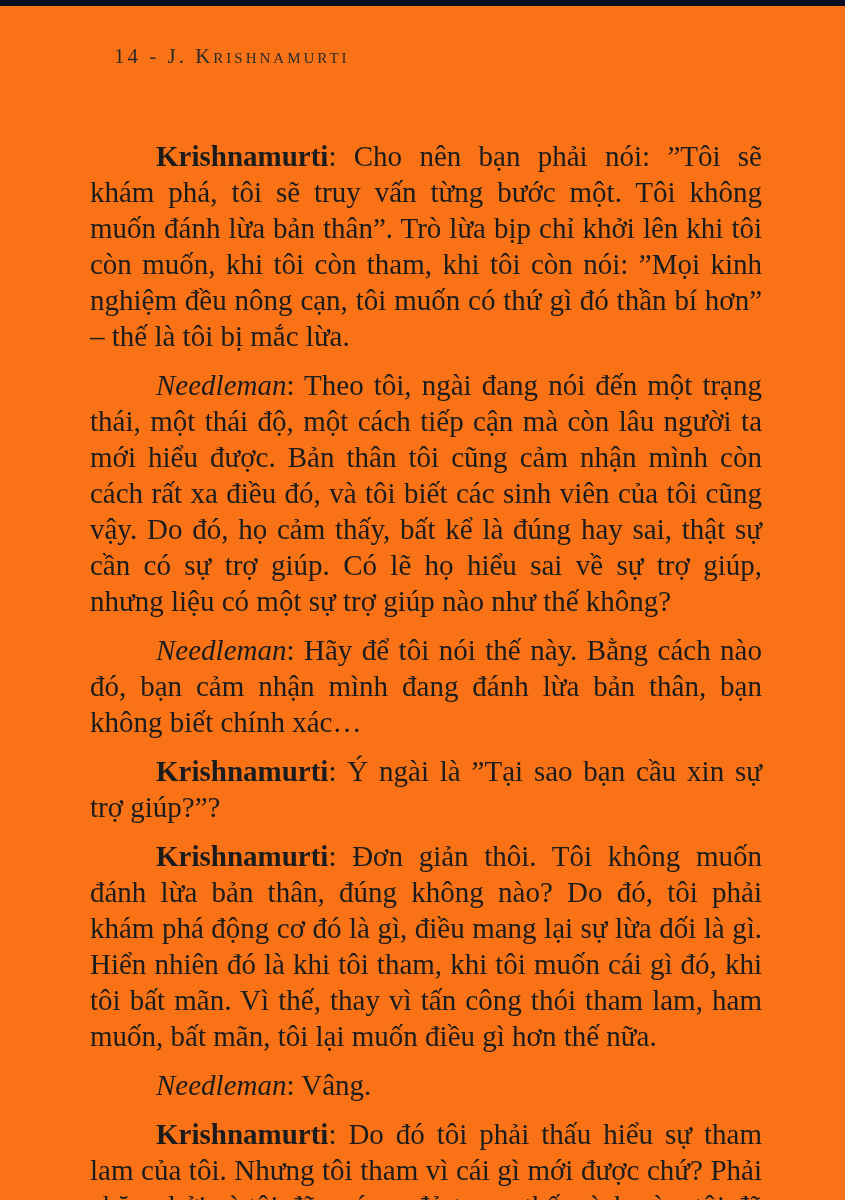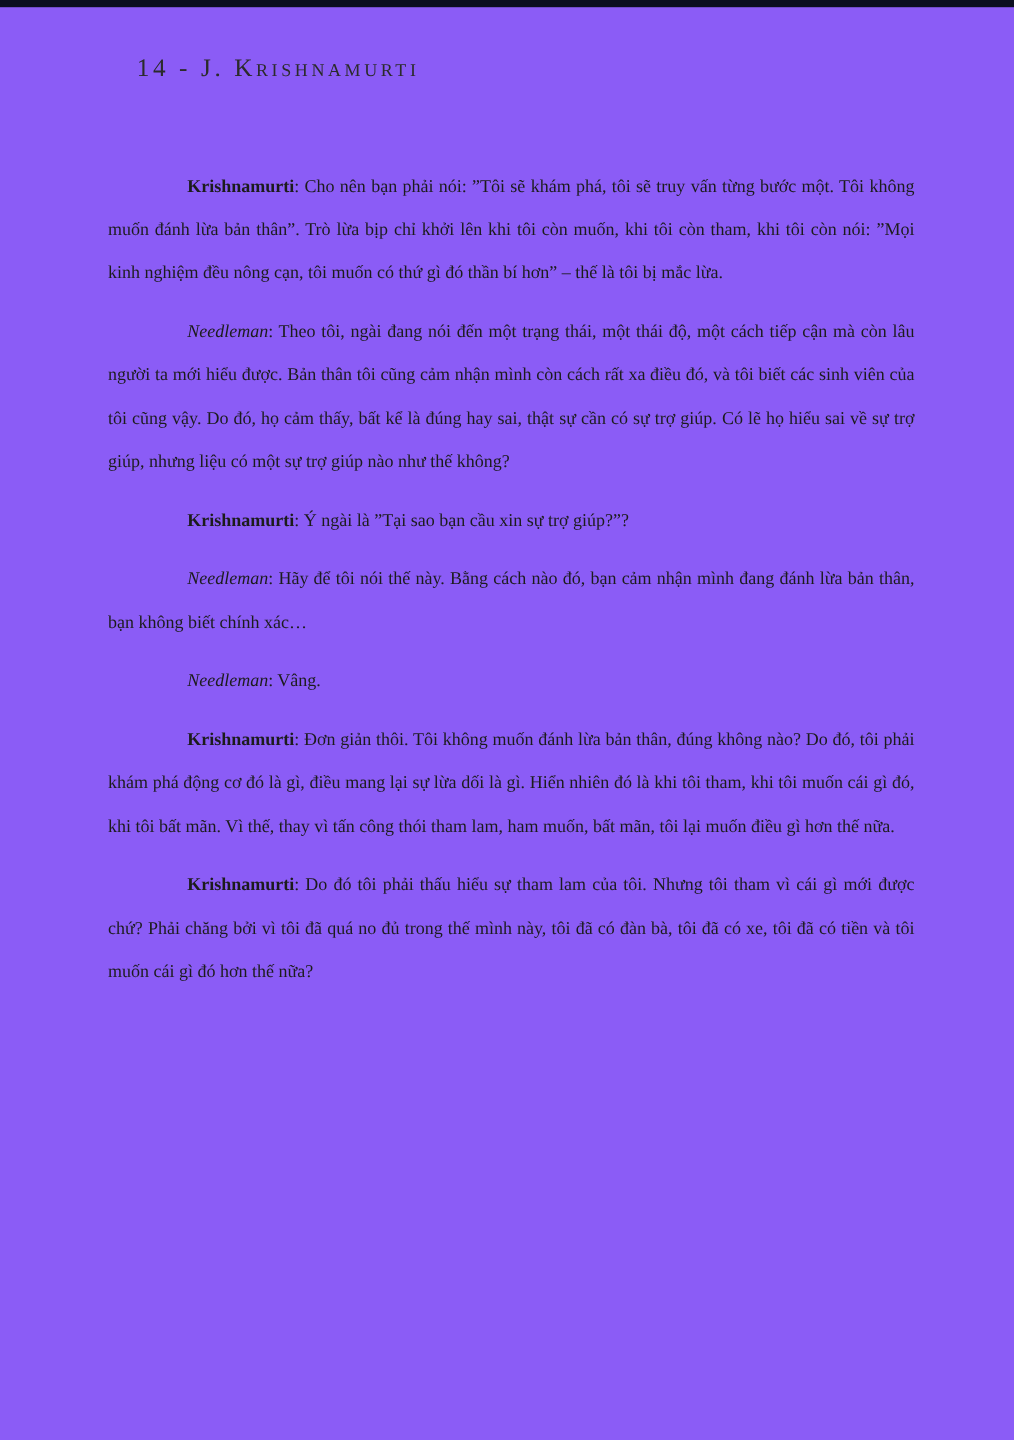--- a/index.html
+++ b/index.html
@@ -28,38 +28,38 @@
     color: #2b2b2b;
   }
   .page-body {
     position: absolute;
     top: 138px;
     left: 90px;
     width: 672px;
   }
   .para {
     margin: 0 0 13px 0;
-    font-size: 15px;
+    font-size: 29px;
     line-height: 36px;
     text-align: justify;
     text-indent: 66px;
   }
   .speaker-bold { font-weight: bold; }
   .speaker-italic { font-style: italic; }
 </style>
 </head>
 <body>
 
-<div class="page" style="background: #8b5cf6; color: rgb(28, 28, 28);">
+<div class="page" style="background: #f97316; color: rgb(28, 28, 28);">
   <div class="top-bar" style="background: rgb(11, 14, 32);"></div>
   <div class="page-header">
     <span>14 - J. Krishnamurti</span>
   </div>
   <div class="page-body" id="dialogue-container">
       <p class="para"><span class="speaker-bold">Krishnamurti</span><span>: Cho nên bạn phải nói: ”Tôi sẽ khám phá, tôi sẽ truy vấn từng bước một. Tôi không muốn đánh lừa bản thân”. Trò lừa bịp chỉ khởi lên khi tôi còn muốn, khi tôi còn tham, khi tôi còn nói: ”Mọi kinh nghiệm đều nông cạn, tôi muốn có thứ gì đó thần bí hơn” – thế là tôi bị mắc lừa.</span></p>
       <p class="para"><span class="speaker-italic">Needleman</span><span>: Theo tôi, ngài đang nói đến một trạng thái, một thái độ, một cách tiếp cận mà còn lâu người ta mới hiểu được. Bản thân tôi cũng cảm nhận mình còn cách rất xa điều đó, và tôi biết các sinh viên của tôi cũng vậy. Do đó, họ cảm thấy, bất kể là đúng hay sai, thật sự cần có sự trợ giúp. Có lẽ họ hiểu sai về sự trợ giúp, nhưng liệu có một sự trợ giúp nào như thế không?</span></p>
+      <p class="para"><span class="speaker-italic">Needleman</span><span>: Hãy để tôi nói thế này. Bằng cách nào đó, bạn cảm nhận mình đang đánh lừa bản thân, bạn không biết chính xác…</span></p>
       <p class="para"><span class="speaker-bold">Krishnamurti</span><span>:  Ý ngài là ”Tại sao bạn cầu xin sự trợ giúp?”?</span></p>
-      <p class="para"><span class="speaker-italic">Needleman</span><span>: Hãy để tôi nói thế này. Bằng cách nào đó, bạn cảm nhận mình đang đánh lừa bản thân, bạn không biết chính xác…</span></p>
+      <p class="para"><span class="speaker-bold">Krishnamurti</span><span>: Đơn giản thôi. Tôi không muốn đánh lừa bản thân, đúng không nào? Do đó, tôi phải khám phá động cơ đó là gì, điều mang lại sự lừa dối là gì. Hiển nhiên đó là khi tôi tham, khi tôi muốn cái gì đó, khi tôi bất mãn. Vì thế, thay vì tấn công thói tham lam, ham muốn, bất mãn, tôi lại muốn điều gì hơn thế nữa.</span></p>
       <p class="para"><span class="speaker-italic">Needleman</span><span>: Vâng.</span></p>
-      <p class="para"><span class="speaker-bold">Krishnamurti</span><span>: Đơn giản thôi. Tôi không muốn đánh lừa bản thân, đúng không nào? Do đó, tôi phải khám phá động cơ đó là gì, điều mang lại sự lừa dối là gì. Hiển nhiên đó là khi tôi tham, khi tôi muốn cái gì đó, khi tôi bất mãn. Vì thế, thay vì tấn công thói tham lam, ham muốn, bất mãn, tôi lại muốn điều gì hơn thế nữa.</span></p>
       <p class="para"><span class="speaker-bold">Krishnamurti</span><span>: Do đó tôi phải thấu hiểu sự tham lam của tôi. Nhưng tôi tham vì cái gì mới được chứ? Phải chăng bởi vì tôi đã quá no đủ trong thế mình này, tôi đã có đàn bà, tôi đã có xe, tôi đã có tiền và tôi muốn cái gì đó hơn thế nữa?</span></p>
     </div>
 </div>
 
 </body></html>

